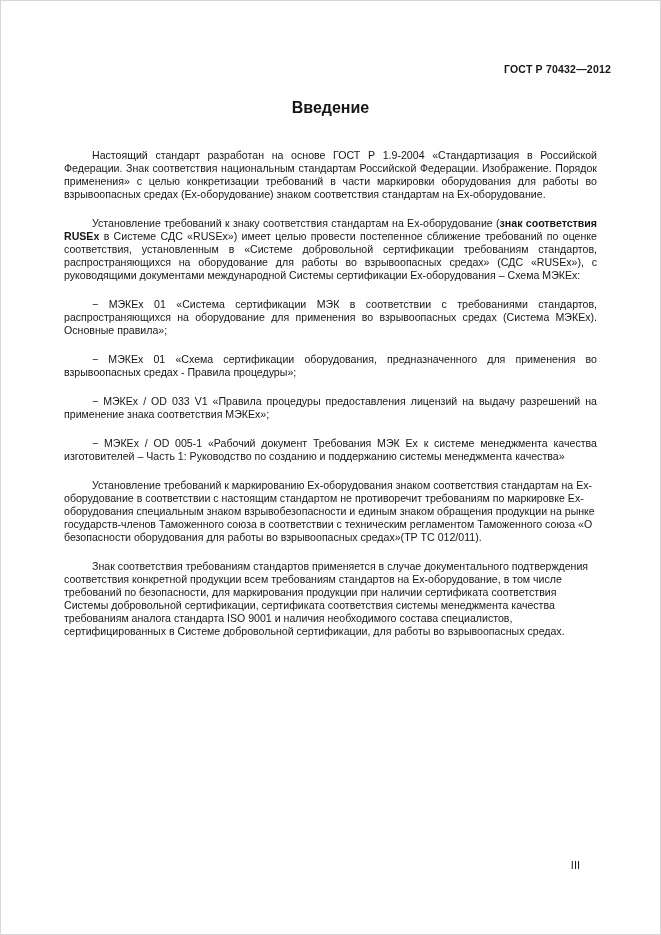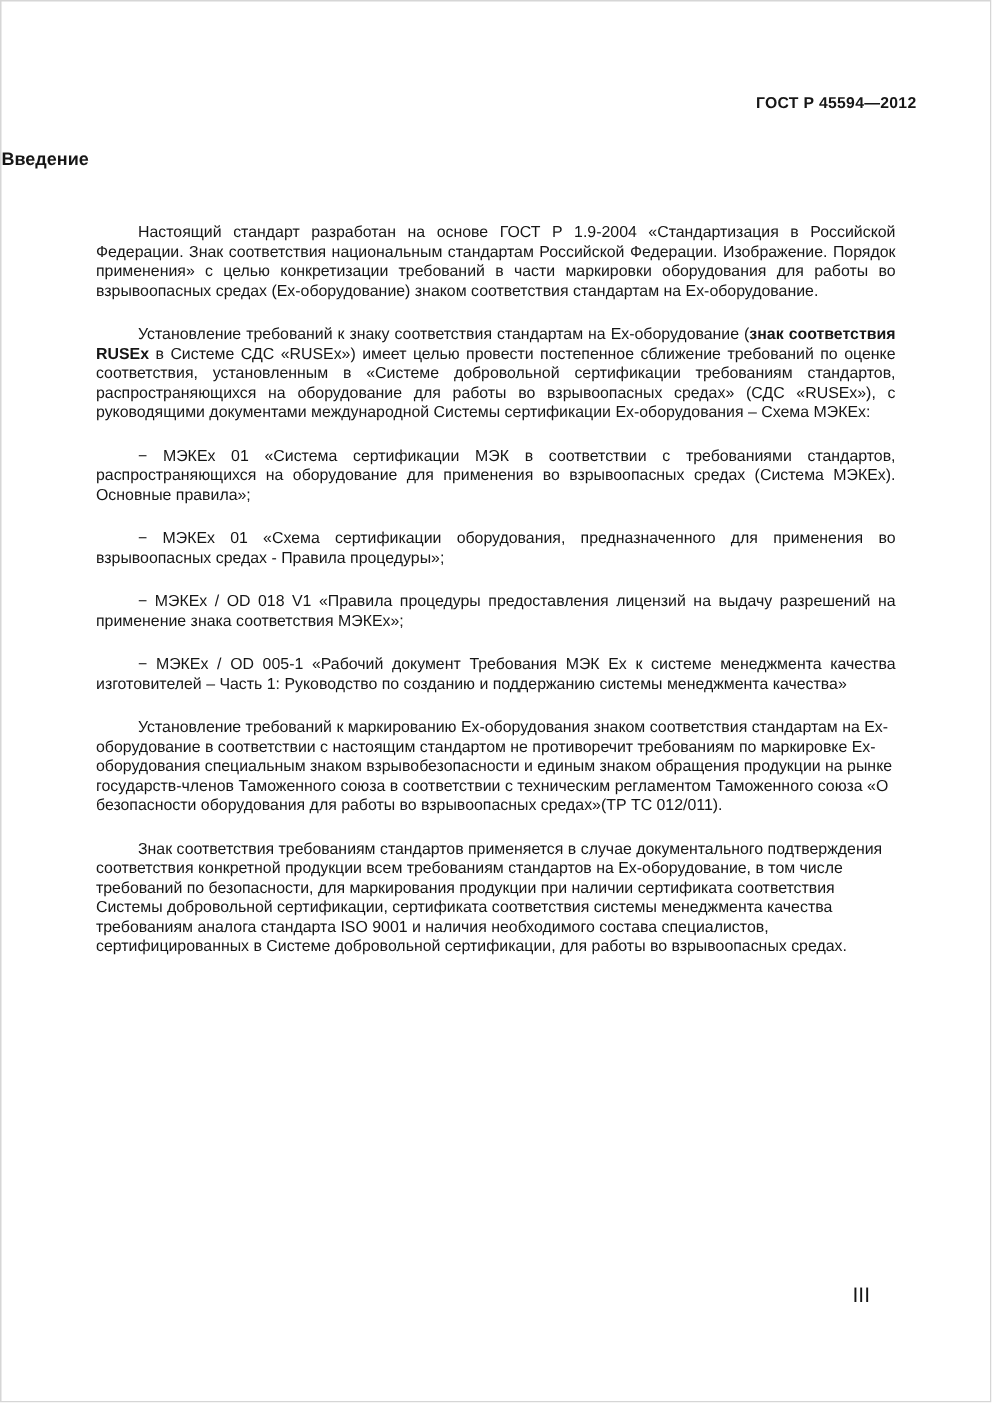--- a/index.html
+++ b/index.html
@@ -21,21 +21,22 @@
     font-size:10.5px;
     font-weight:bold;
     letter-spacing:0.2px;
   }
   .title{
     position:absolute;
     top:98px;
     left:0;
     width:100%;
     margin:0;
-    font-size:12px;
+    text-align:center;
+    font-size:16px;
     font-weight:bold;
   }
   .body-text{
     position:absolute;
     top:132px;
     left:47px;
     width:565px;
     font-size:10.6px;
     line-height:13px;
   }
@@ -43,41 +44,41 @@
     margin:16px;
     text-indent:28px;
   }
   .just{
     text-align:justify;
   }
   .page-num{
     position:absolute;
     bottom:63px;
     right:80px;
-    font-size:14px;
+    font-size:11px;
   }
 </style>
 </head>
 <body>
 
 <div class="page">
 
-  <div class="doc-ref">ГОСТ Р 45594—2012</div>
+  <div class="doc-ref">ГОСТ Р 70432—2012</div>
 
   <h1 class="title">Введение</h1>
 
   <div class="body-text">
 
     <p class="para just">Настоящий стандарт разработан на основе ГОСТ Р 1.9-2004 «Стандартизация в Российской Федерации. Знак соответствия национальным стандартам Российской Федерации. Изображение. Порядок применения» с целью конкретизации требований в части маркировки оборудования для работы во взрывоопасных средах (Ех-оборудование) знаком соответствия стандартам на Ех-оборудование.</p>
 
     <p class="para just"><span>Установление требований к знаку соответствия стандартам на Ех-оборудование (</span><b>знак соответствия RUSEx</b><span> в Системе СДС «RUSEx») имеет целью провести постепенное сближение требований по оценке соответствия, установленным в «Системе добровольной сертификации требованиям стандартов, распространяющихся на оборудование для работы во взрывоопасных средах» (СДС «RUSEx»), с руководящими документами международной Системы сертификации Ех-оборудования – Схема МЭКЕх:</span></p>
 
     <p class="para just">− МЭКЕх 01 «Система сертификации МЭК в соответствии с требованиями  стандартов, распространяющихся на оборудование для применения во взрывоопасных средах (Система МЭКЕх). Основные правила»;</p>
     <p class="para just">− МЭКЕх 01 «Схема сертификации оборудования, предназначенного для применения во взрывоопасных средах - Правила процедуры»;</p>
-    <p class="para just">− МЭКЕх / OD 018 V1 «Правила процедуры предоставления лицензий на выдачу разрешений на применение знака соответствия МЭКЕх»;</p>
+    <p class="para just">− МЭКЕх / OD 033 V1 «Правила процедуры предоставления лицензий на выдачу разрешений на применение знака соответствия МЭКЕх»;</p>
     <p class="para just">− МЭКЕх / OD 005-1 «Рабочий документ  Требования МЭК Ех к системе менеджмента  качества изготовителей – Часть 1: Руководство по созданию и поддержанию системы менеджмента качества»</p>
 
     <p class="para">Установление требований к маркированию Ех-оборудования знаком соответствия стандартам на Ех-оборудование в соответствии с настоящим стандартом не противоречит требованиям по маркировке Ех-оборудования специальным знаком взрывобезопасности и единым знаком обращения продукции на рынке государств-членов Таможенного союза в соответствии с техническим регламентом Таможенного союза «О безопасности оборудования для работы во взрывоопасных средах»(ТР ТС 012/011).</p>
 
     <p class="para">Знак соответствия требованиям стандартов применяется в случае документального подтверждения соответствия конкретной продукции всем требованиям стандартов на Ех-оборудование, в том числе требований по безопасности, для маркирования продукции при наличии сертификата соответствия Системы добровольной сертификации, сертификата соответствия системы менеджмента качества требованиям аналога стандарта ISO 9001 и наличия необходимого состава специалистов, сертифицированных в Системе добровольной сертификации, для работы во взрывоопасных средах.</p>
 
   </div>
 
   <div class="page-num">III</div>
 

